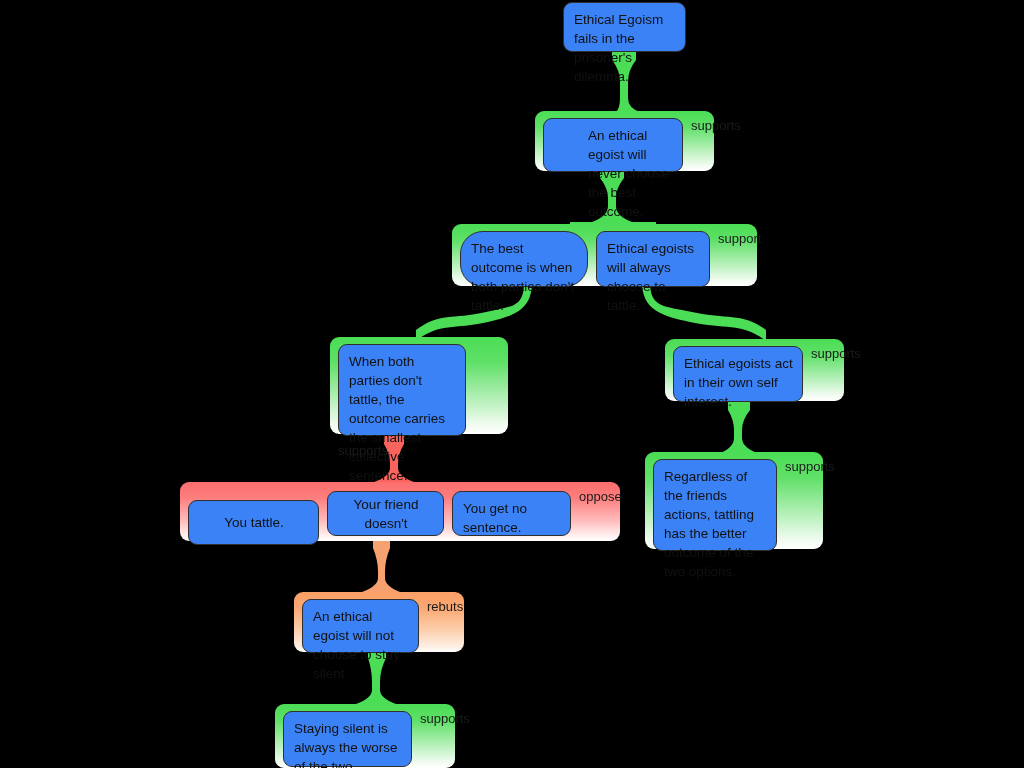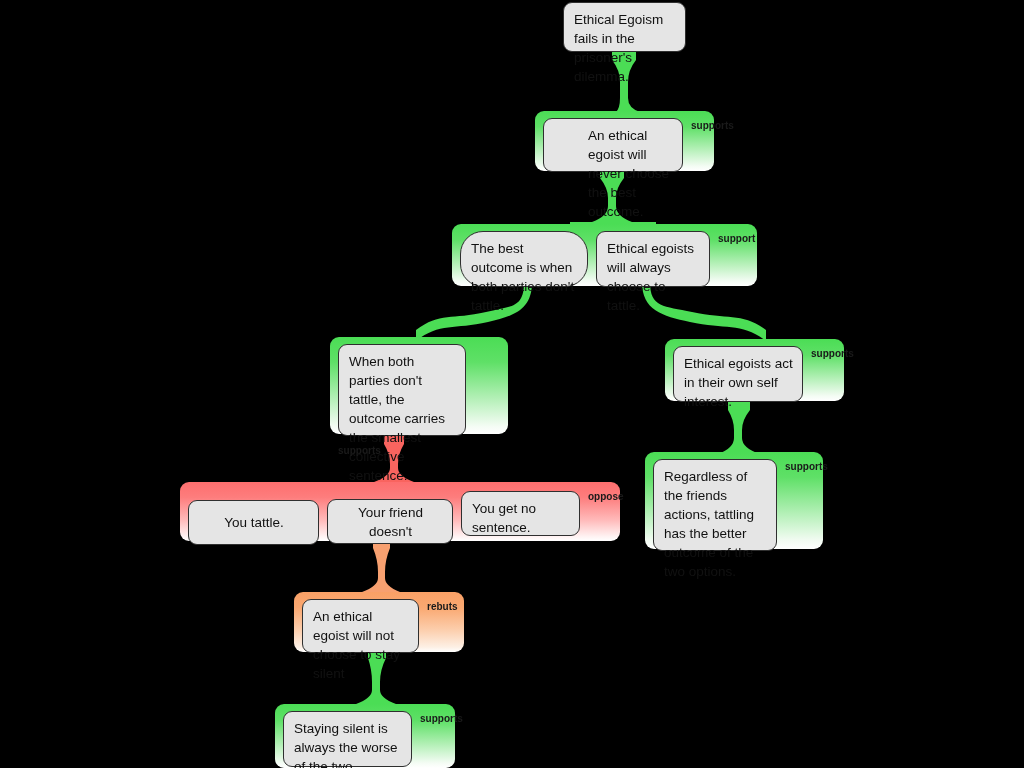--- a/index.html
+++ b/index.html
@@ -46,47 +46,46 @@
     background: linear-gradient(to bottom, #4bdd55 0%, #5fe067 26%, #b5f0b8 64%, #f4fcf4 92%, #ffffff 100%);
   }
   .node.oppose {
     background: linear-gradient(to bottom, #fd6e6e 0%, #fd7d7d 26%, #ffb9b9 64%, #fff2f2 92%, #ffffff 100%);
   }
   .node.rebuts {
     background: linear-gradient(to bottom, #f9a066 0%, #faa871 26%, #fccfae 64%, #fdf0e5 92%, #ffffff 100%);
   }
   
   .claim {
-    background: #e5e5e5;
+    background: #3b82f6;
     border: 1px solid #2f2f2f;
     border-radius: 9px;
     box-sizing: border-box;
     padding: 7px 9px 7px 10px;
     font-size: 13.5px;
     line-height: 19px;
     color: #111111;
     text-align: left;
     white-space: pre-line;
     flex: 0 0 auto;
   }
   .claim.centered {
     text-align: center;
     display: flex;
     align-items: center;
     justify-content: center;
   }
   
   .rel-label {
-    font-size: 10px;
+    font-size: 13px;
     line-height: 12px;
     color: #1a1a1a;
     white-space: nowrap;
     flex: 0 0 auto;
     padding-top: 1px;
-    font-weight: bold;
   }
 </style>
 </head>
 <body>
 
 <div id="canvas">
 
   <svg id="links" viewBox="0 0 1024 768" width="1024" height="768" xmlns="http://www.w3.org/2000/svg">
 
     <path fill="#4bdd55" d="M 612 50 L 636 50 L 636 60 Q 628 70 628 82 L 628 98 Q 628 108 640 112 L 664 112 L 664 118 L 592 118 L 592 112 L 616 112 Q 620 108 620 98 L 620 82 Q 620 70 612 60 Z"></path>
@@ -126,21 +125,21 @@
     <span class="rel-label">supports</span>
   </div>
 
   <div class="node supports" style="left:665px; top:339px; width:179px; height:62px;">
     <div class="claim" style="width:130px; height:56px; margin-top:-1px;">Ethical egoists act in their own self interest.</div>
     <span class="rel-label">supports</span>
   </div>
 
   <div class="node oppose" style="left:180px; top:482px; width:440px; height:59px;">
     <div class="claim centered" style="width:131px; height:45px; margin-top:10px;">You tattle.</div>
-    <div class="claim centered" style="width:126px; height:45px; margin-top:9px;">Your friend doesn't</div>
+    <div class="claim centered" style="width:117px; height:45px; margin-top:1px;">Your friend doesn't</div>
     <div class="claim" style="width:119px; height:45px; margin-top:1px;">You get no sentence.</div>
     <span class="rel-label">oppose</span>
   </div>
 
   <div class="node supports" style="left:645px; top:452px; width:178px; height:97px;">
     <div class="claim" style="width:124px; height:92px; margin-top:-1px;">Regardless of the friends actions, tattling has the better outcome of the two options.</div>
     <span class="rel-label">supports</span>
   </div>
 
   <div class="node rebuts" style="left:294px; top:592px; width:170px; height:60px;">

